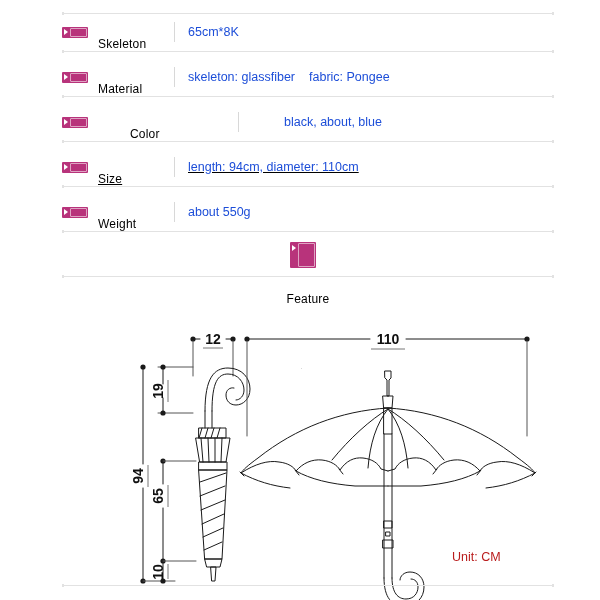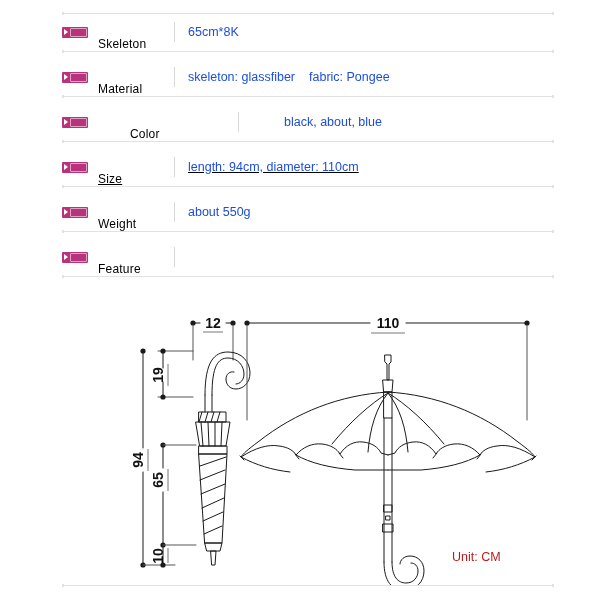--- a/index.html
+++ b/index.html
@@ -60,21 +60,21 @@
     flex:0 0 1px;width:1px;height:20px;background:#d8d8d8;margin-right:13px;
   }
   .spec-value{
     color:#1d4ed8;
     font-size:12.5px;
     white-space:nowrap;
   }
   .spec-value .gap{display:inline-block;width:14px;}
 
   
-  .diagram{position:absolute;left:0;top:300px;width:600px;height:285px;}
+  .diagram{position:absolute;left:0;top:316px;width:600px;height:285px;}
   .unit-label{
     position:absolute;left:452px;top:550px;
     font-size:12.5px;color:#b91c1c;
   }
   svg{display:block;}
 </style>
 </head>
 <body>
 
 <div class="page">
@@ -114,21 +114,21 @@
   <div class="sep" style="top:186px;"></div>
 
   <div class="spec-row" style="top:197px;">
     <span class="tag-icon"></span>
     <span class="spec-label">Weight</span>
     <span class="vdiv"></span>
     <span class="spec-value">about 550g</span>
   </div>
   <div class="sep" style="top:231px;"></div>
 
-  <div class="spec-row" style="top:242px;">
+  <div class="spec-row" style="top:242px;flex-direction:column;">
     <span class="tag-icon"></span>
     <span class="spec-label">Feature</span>
     <span class="vdiv"></span>
   </div>
   <div class="sep" style="top:276px;"></div>
 
   <div class="diagram">
     <svg width="600" height="285" viewBox="0 0 600 285" xmlns="http://www.w3.org/2000/svg">
       <g fill="none" stroke="#1a1a1a" stroke-width="1" stroke-linecap="round" stroke-linejoin="round">
 

